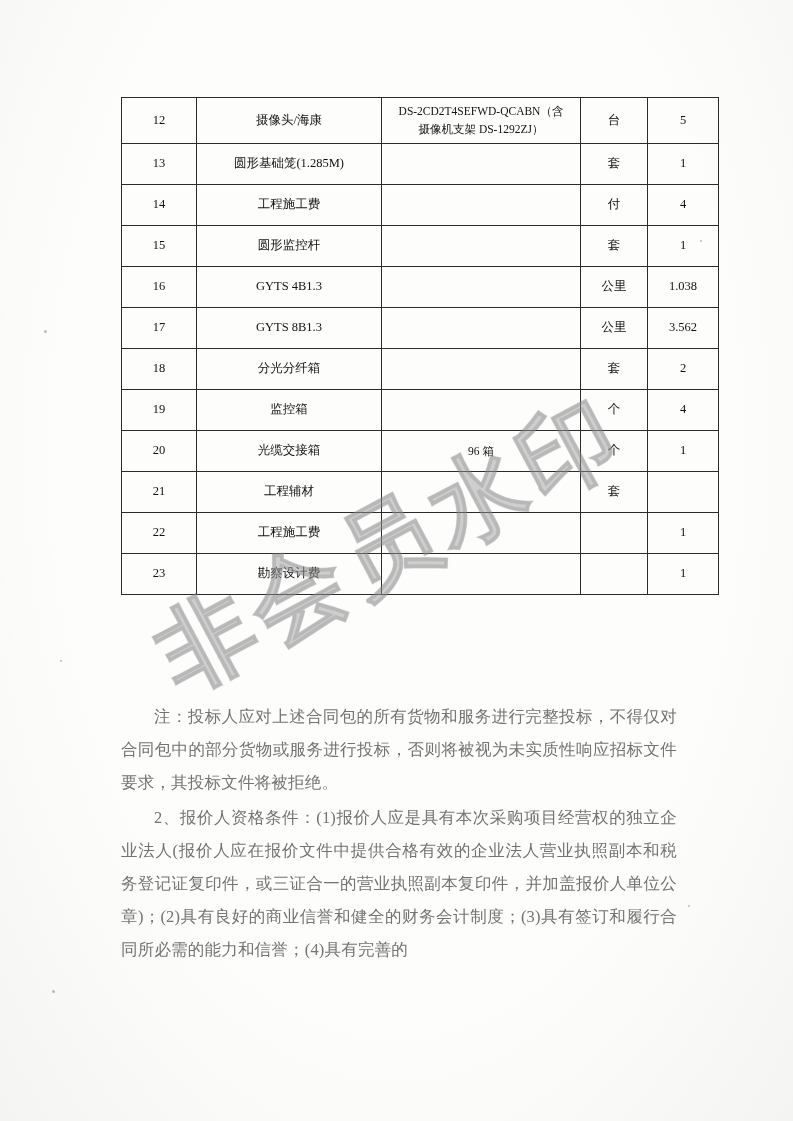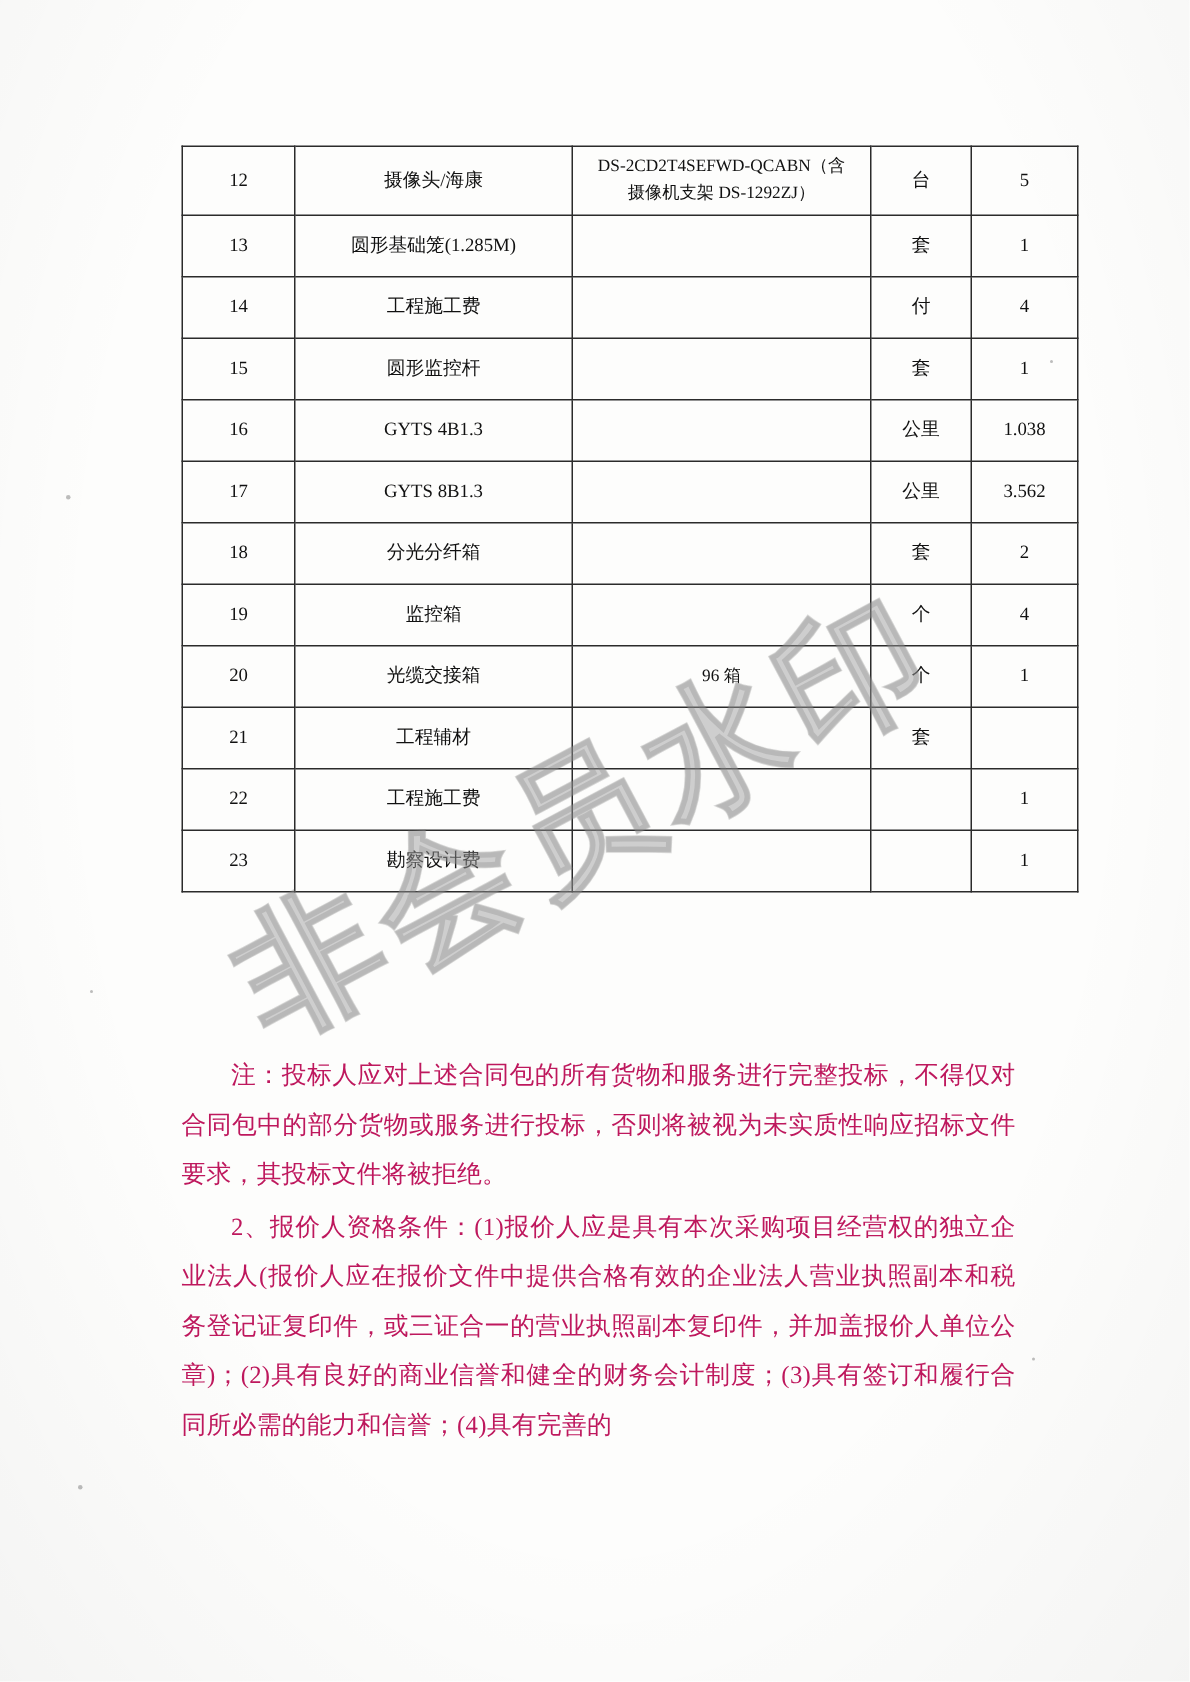--- a/index.html
+++ b/index.html
@@ -70,21 +70,21 @@
   .spec-line { display: block; text-align: center; }
 
   
   .body-text {
     position: absolute;
     left: 121px;
     top: 700px;
     width: 556px;
     font-size: 16.5px;
     line-height: 2.0;
-    color: #be185d;
+    color: #737373;
     text-align: justify;
     letter-spacing: 0.2px;
   }
   .body-text p {
     margin: 0 0 2px 0;
     text-indent: 2em;
   }
 
   
   .watermark {

